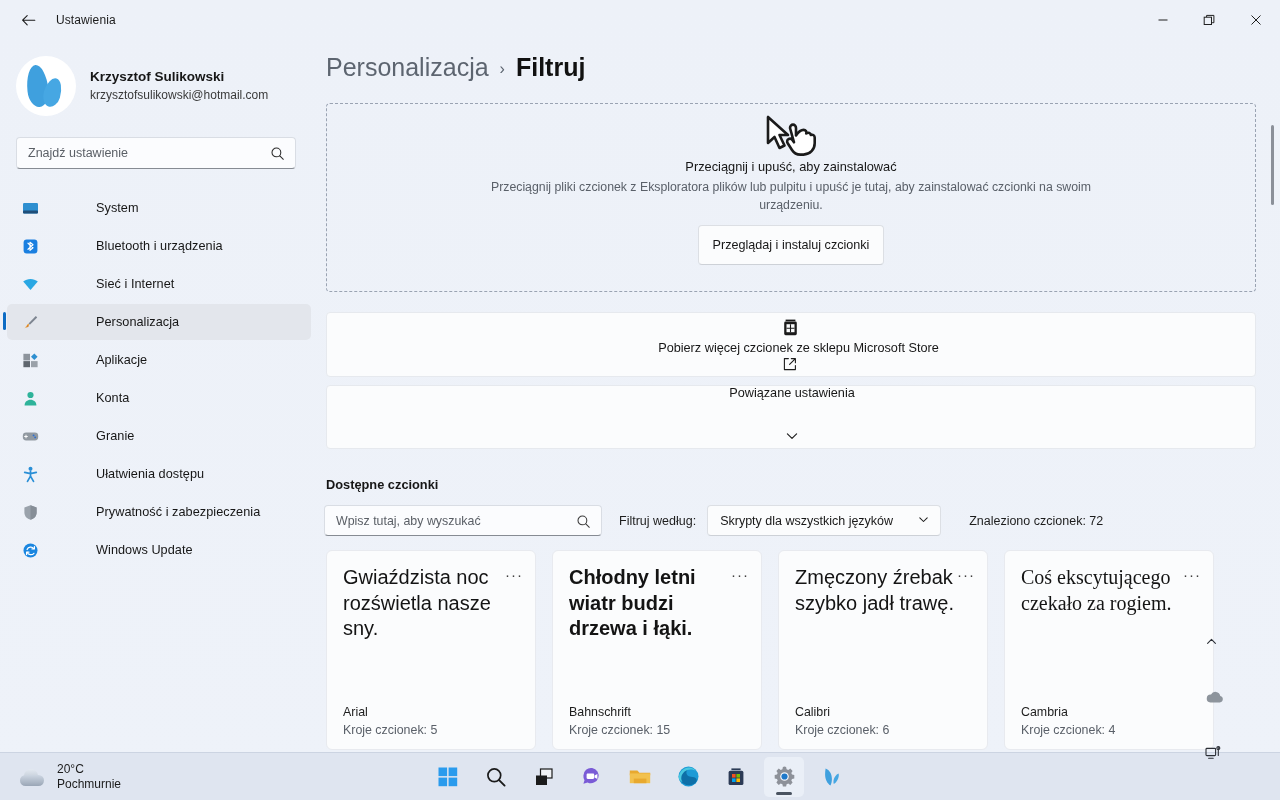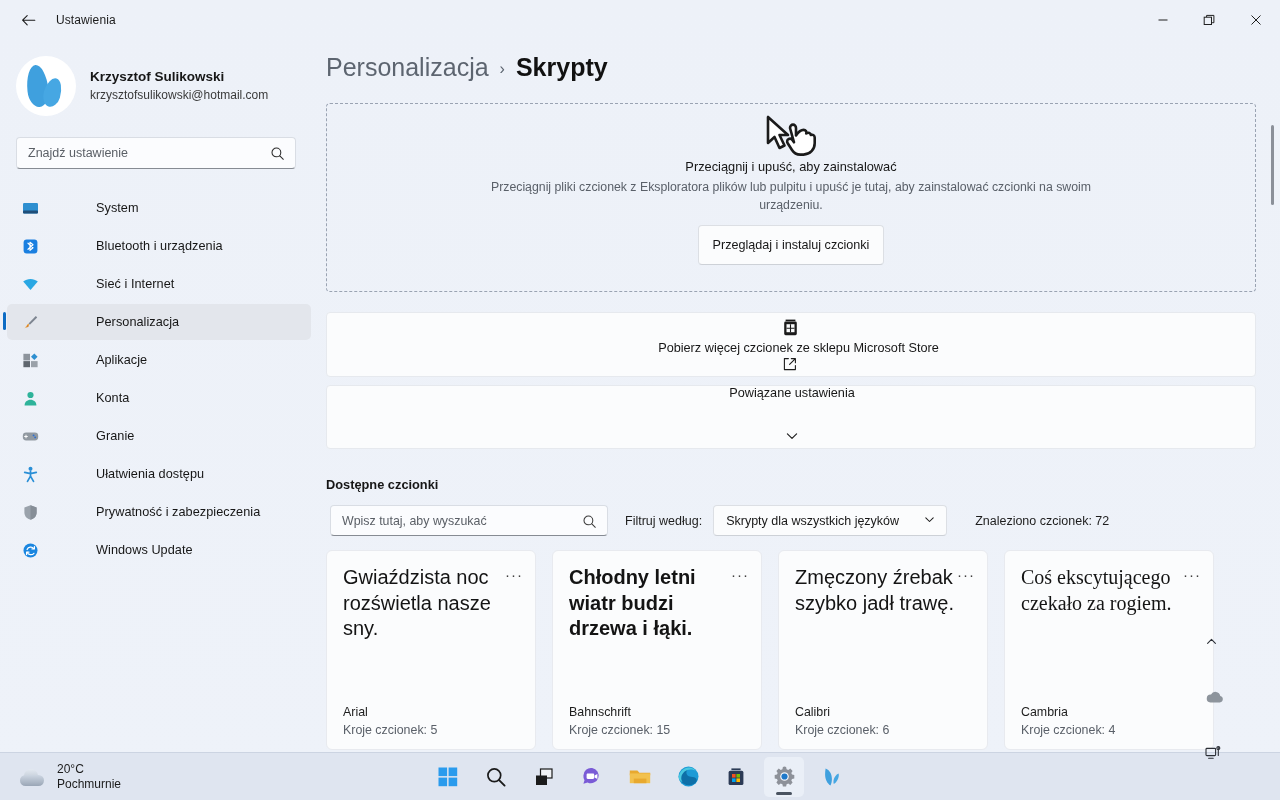--- a/index.html
+++ b/index.html
@@ -130,21 +130,21 @@
   .card.related { height: 64px; padding: 0 16px 0 18px; margin-top: 8px; }
   .store-icon { width: 28px; flex: 0 0 28px; display: flex; align-items: center; justify-content: center; }
   .card-label { font-size: 12.7px; color: #171717; margin-left: 17px; }
   .card .spacer { flex: 1; }
   .ext-icon { color: #1d1d1d; }
   .chev { color: #1d1d1d; }
 
   .section-title {
     margin: 28px 0 0 6px; font-size: 12.8px; font-weight: bold; color: #161616;
   }
-  .controls { margin: 13px 0 0 10px; display: flex; align-items: center; }
+  .controls { margin: 13px 0 0 4px; display: flex; align-items: center; }
   .font-search {
     position: relative; width: 278px; height: 31px;
     background: #fbfcfe; border: 1px solid #d9dde4; border-bottom: 1px solid #868b93;
     border-radius: 4px; display: flex; align-items: center;
   }
   .font-search input {
     border: none; outline: none; background: transparent; margin-left: 11px;
     font-family: "Liberation Sans", sans-serif; font-size: 12.4px; color: #1b1b1b; width: 230px;
   }
   .font-search input::placeholder { color: #5a5f66; }
@@ -392,21 +392,21 @@
       </div>
 
     </div>
   </div>
 
   <div class="content">
 
     <div class="breadcrumb">
       <span class="crumb-parent">Personalizacja</span>
       <span class="crumb-sep">›</span>
-      <span class="crumb-current">Skrypty</span>
+      <span class="crumb-current">Filtruj</span>
     </div>
 
     <div class="dropzone">
       <div class="dz-icon">
         <svg width="62" height="44" viewBox="0 0 62 44">
           <path d="M8 4 8 30 14.5 24 19.5 35 24.5 32.5 19.5 22 28 22Z" fill="#ffffff" stroke="#1b1b1b" stroke-width="2.6" stroke-linejoin="round"></path>
           <path d="M30 15c0-2 1.4-3.4 3-3.4s3 1.4 3 3.4v7.5c2.4-3.6 5.2-5.6 7.6-5.6 2.2 0 3.4 1.5 2.6 3.6 2.4-1.4 4.4-.6 4.6 1.5 2.3-.7 3.9.4 3.9 2.6v5.6c0 6.2-4.6 11.4-11.2 11.4h-3.2c-4 0-6.4-1.6-8.3-4.6l-4.3-6.8c-1-1.6-.6-3.2.8-4 1.4-.9 3.1-.4 4.1 1.1l1.4 2z" fill="#ffffff" stroke="#1b1b1b" stroke-width="2.6" stroke-linejoin="round"></path>
         </svg>
       </div>
       <div class="dz-title">Przeciągnij i upuść, aby zainstalować</div>

